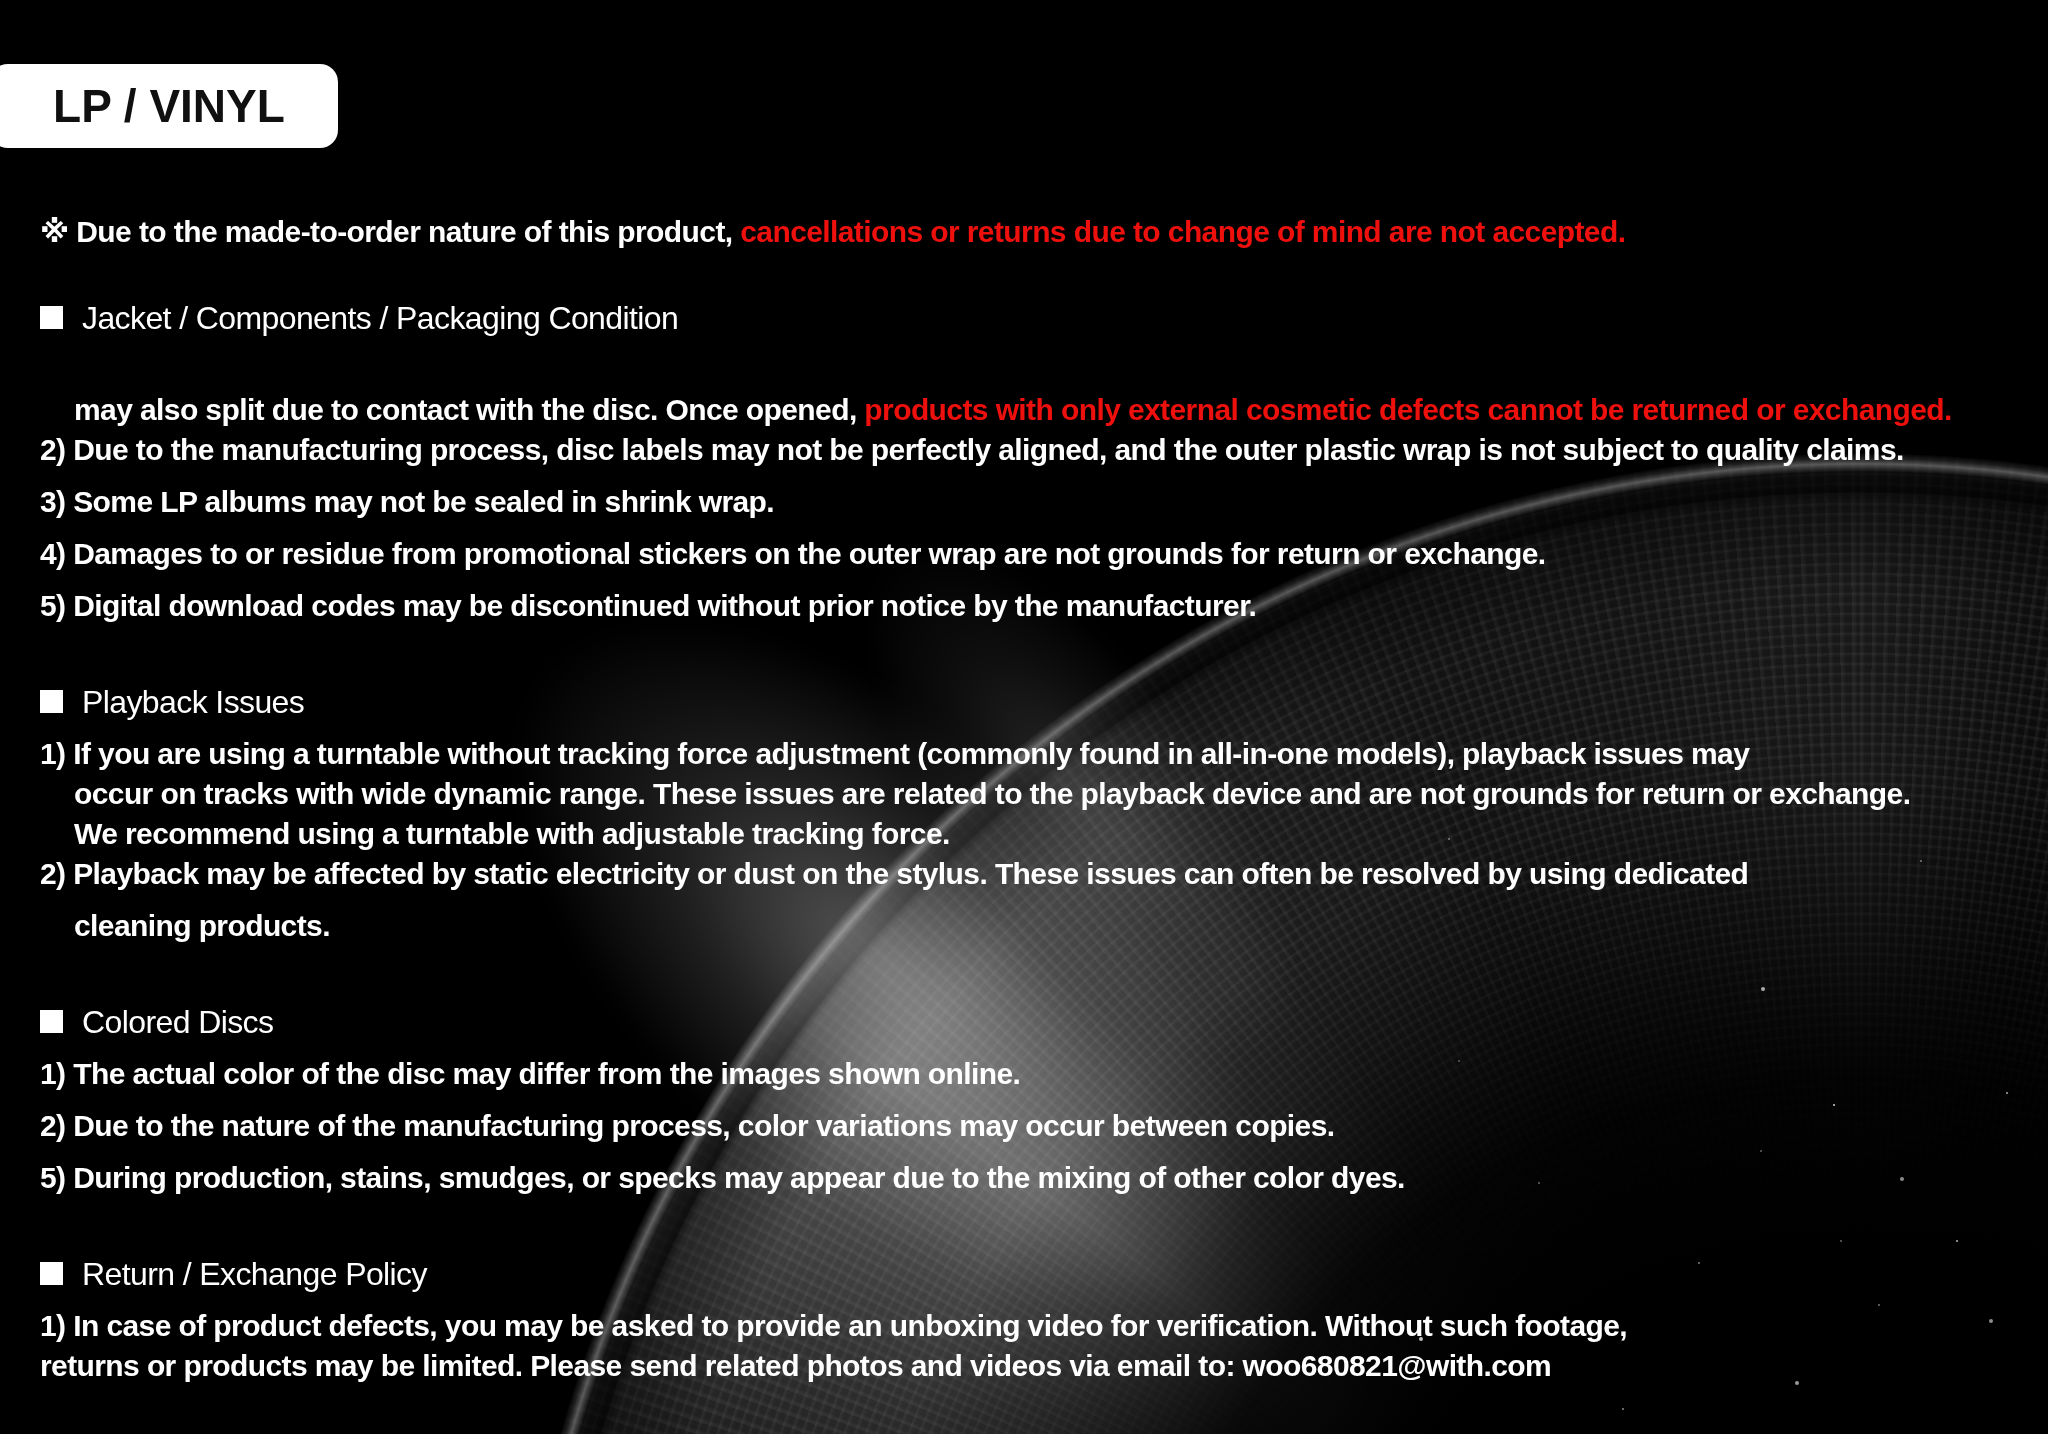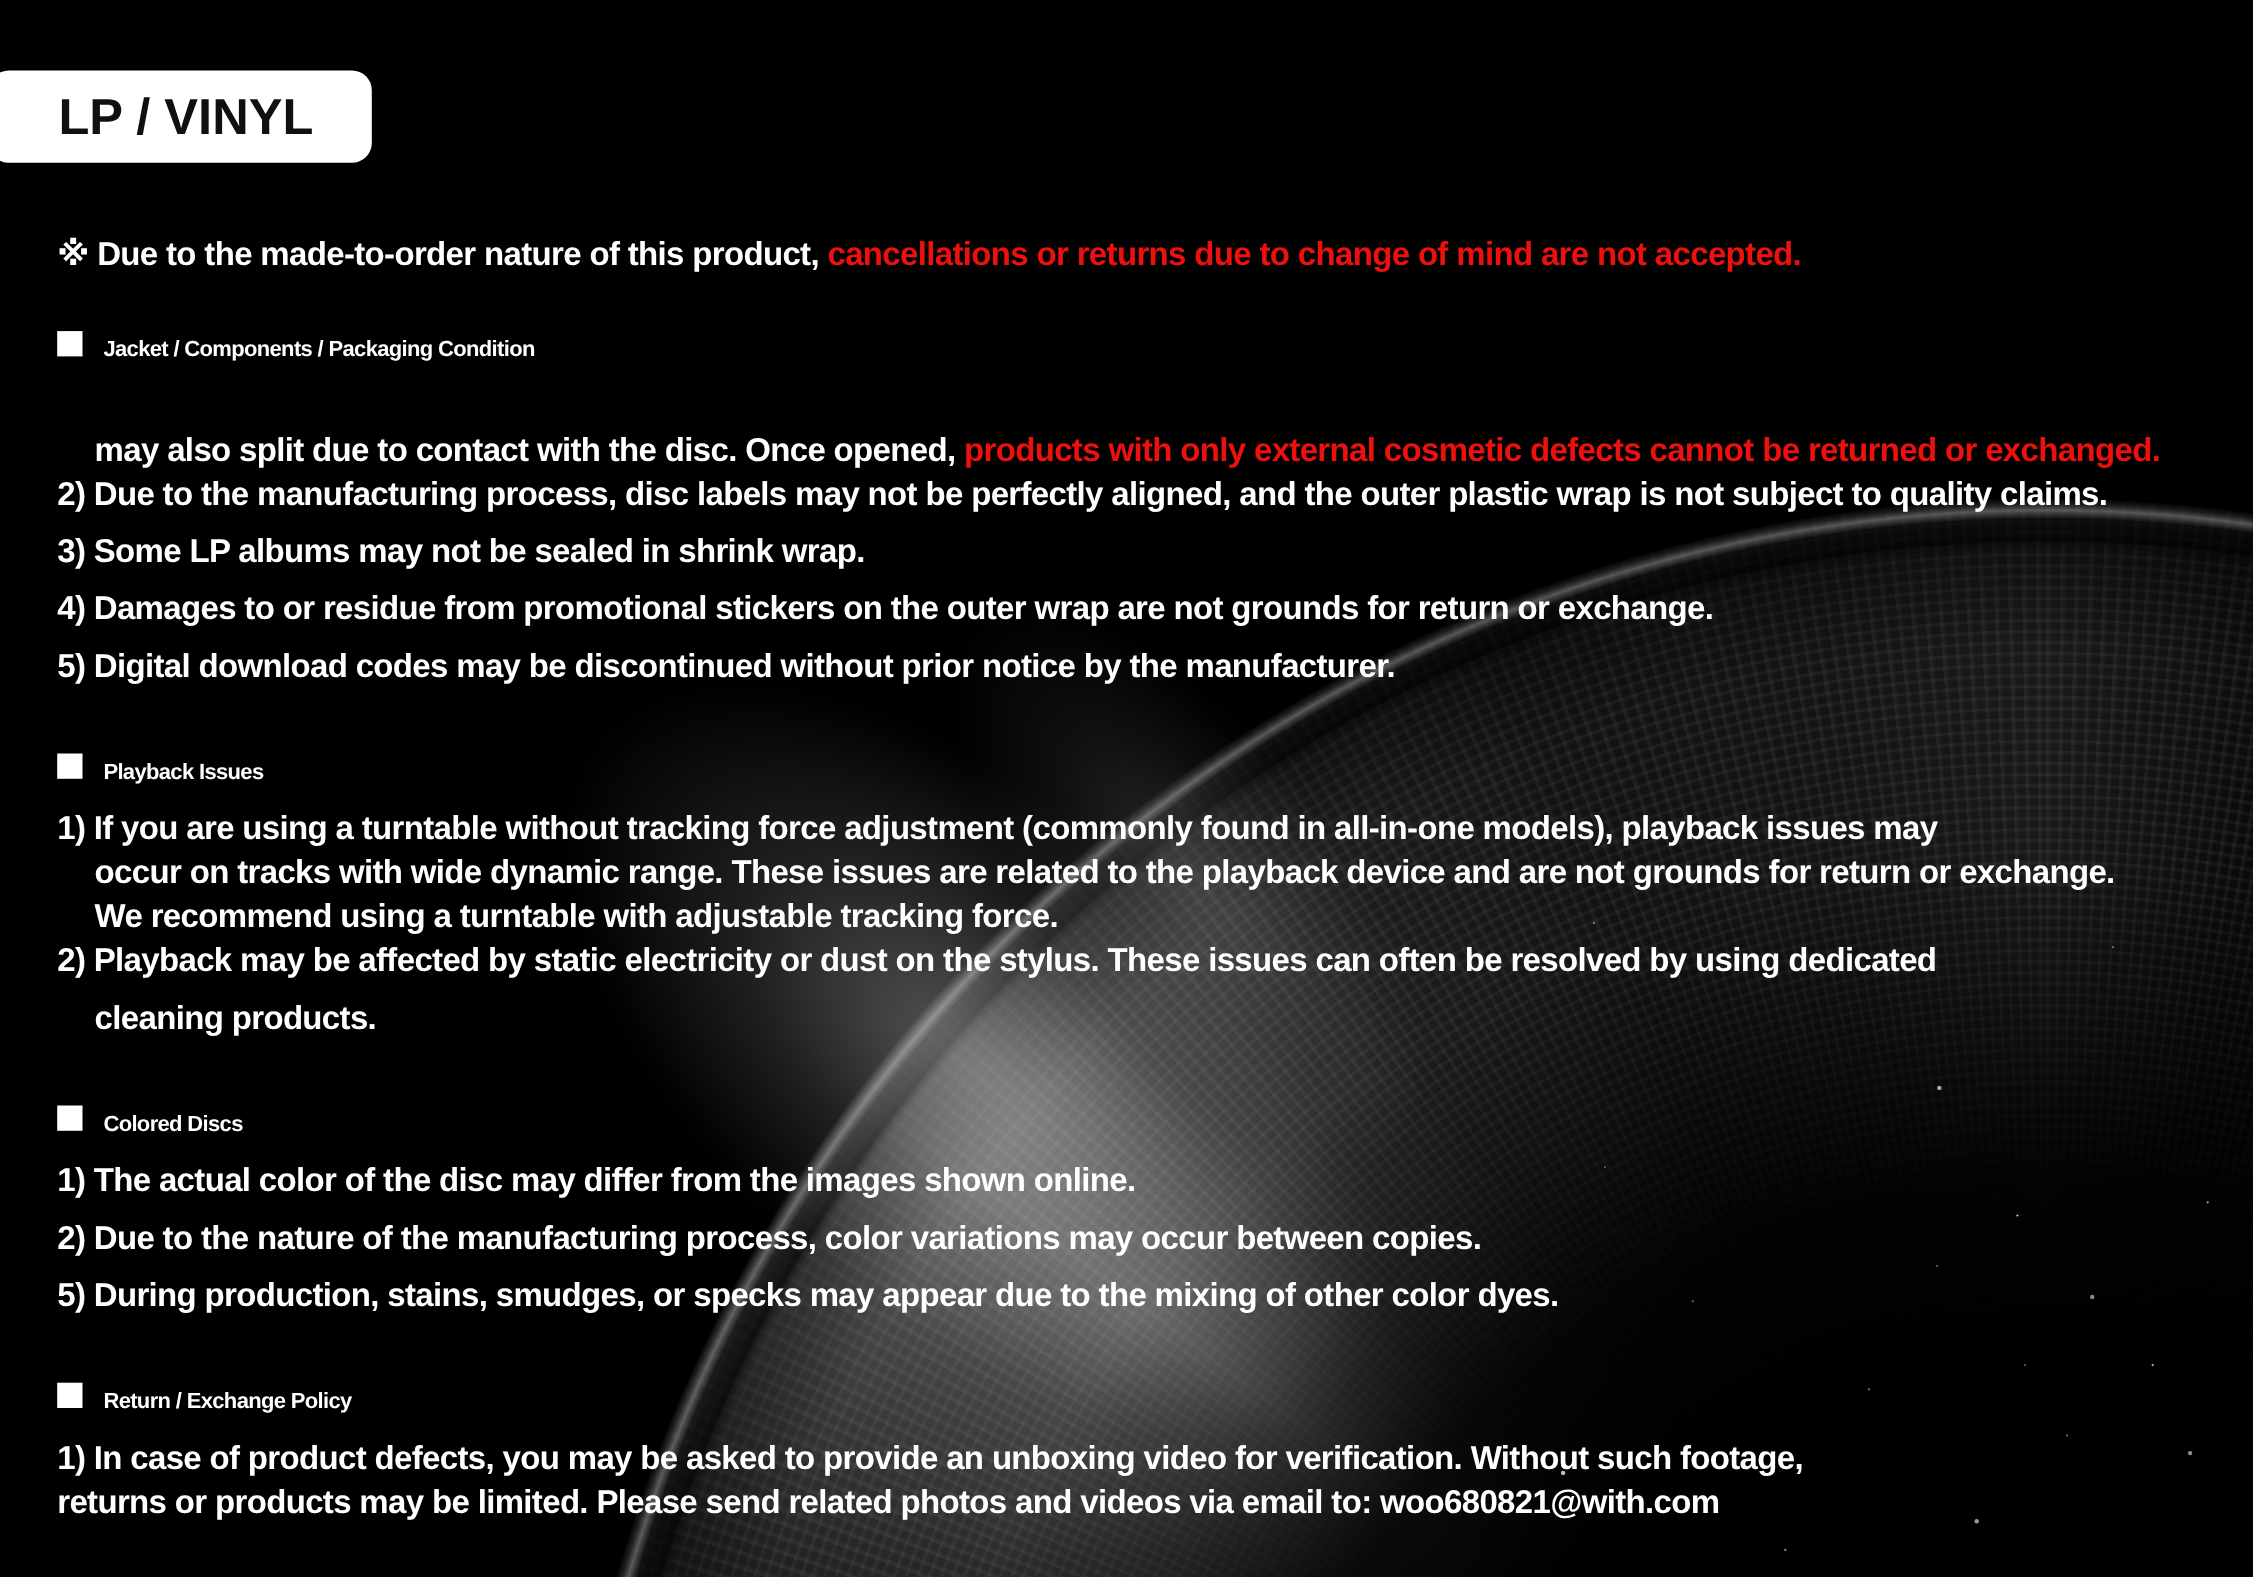--- a/index.html
+++ b/index.html
@@ -78,28 +78,28 @@
     position:absolute; left:-10px; top:64px; width:348px; height:84px;
     background:var(--c-badge-bg,#fff); color:var(--c-badge-text,#101010);
     border-radius:18px; z-index:3;
     display:flex; align-items:center; justify-content:center;
     padding-left:10px;
     font-size:46px; letter-spacing:0;
   }
 
   
   .content {
-    position:absolute; left:52px; top:212px; width:1988px; z-index:2;
+    position:absolute; left:40px; top:212px; width:1988px; z-index:2;
     color:var(--c-text,#fff);
     font-size:30px; line-height:40px; letter-spacing:-0.6px;
   }
   .notice { margin-bottom:34px; }
   .section { margin-top:56px; }
   #sections > .section:first-child { margin-top:40px; }
-  .sec-title { font-size:20px; line-height:40px; margin-bottom:12px; font-weight:700;margin-top:46px; }
+  .sec-title { font-size:32px; line-height:40px; margin-bottom:12px; font-weight:400;margin-top:46px; }
   .sq { display:inline-block; width:23px; height:23px; background:var(--c-text,#fff); margin-right:19px; }
   .item { padding-left:34px; text-indent:-34px; }
   .item.gap { margin-top:12px; }
   .item.cont { text-indent:0; }
   .item.flush { padding-left:0; text-indent:0; }
   .seg-white { color:var(--c-text,#fff); }
   .seg-red { color:var(--c-red,#ee100d); }
 </style>
 </head>
 <body>

